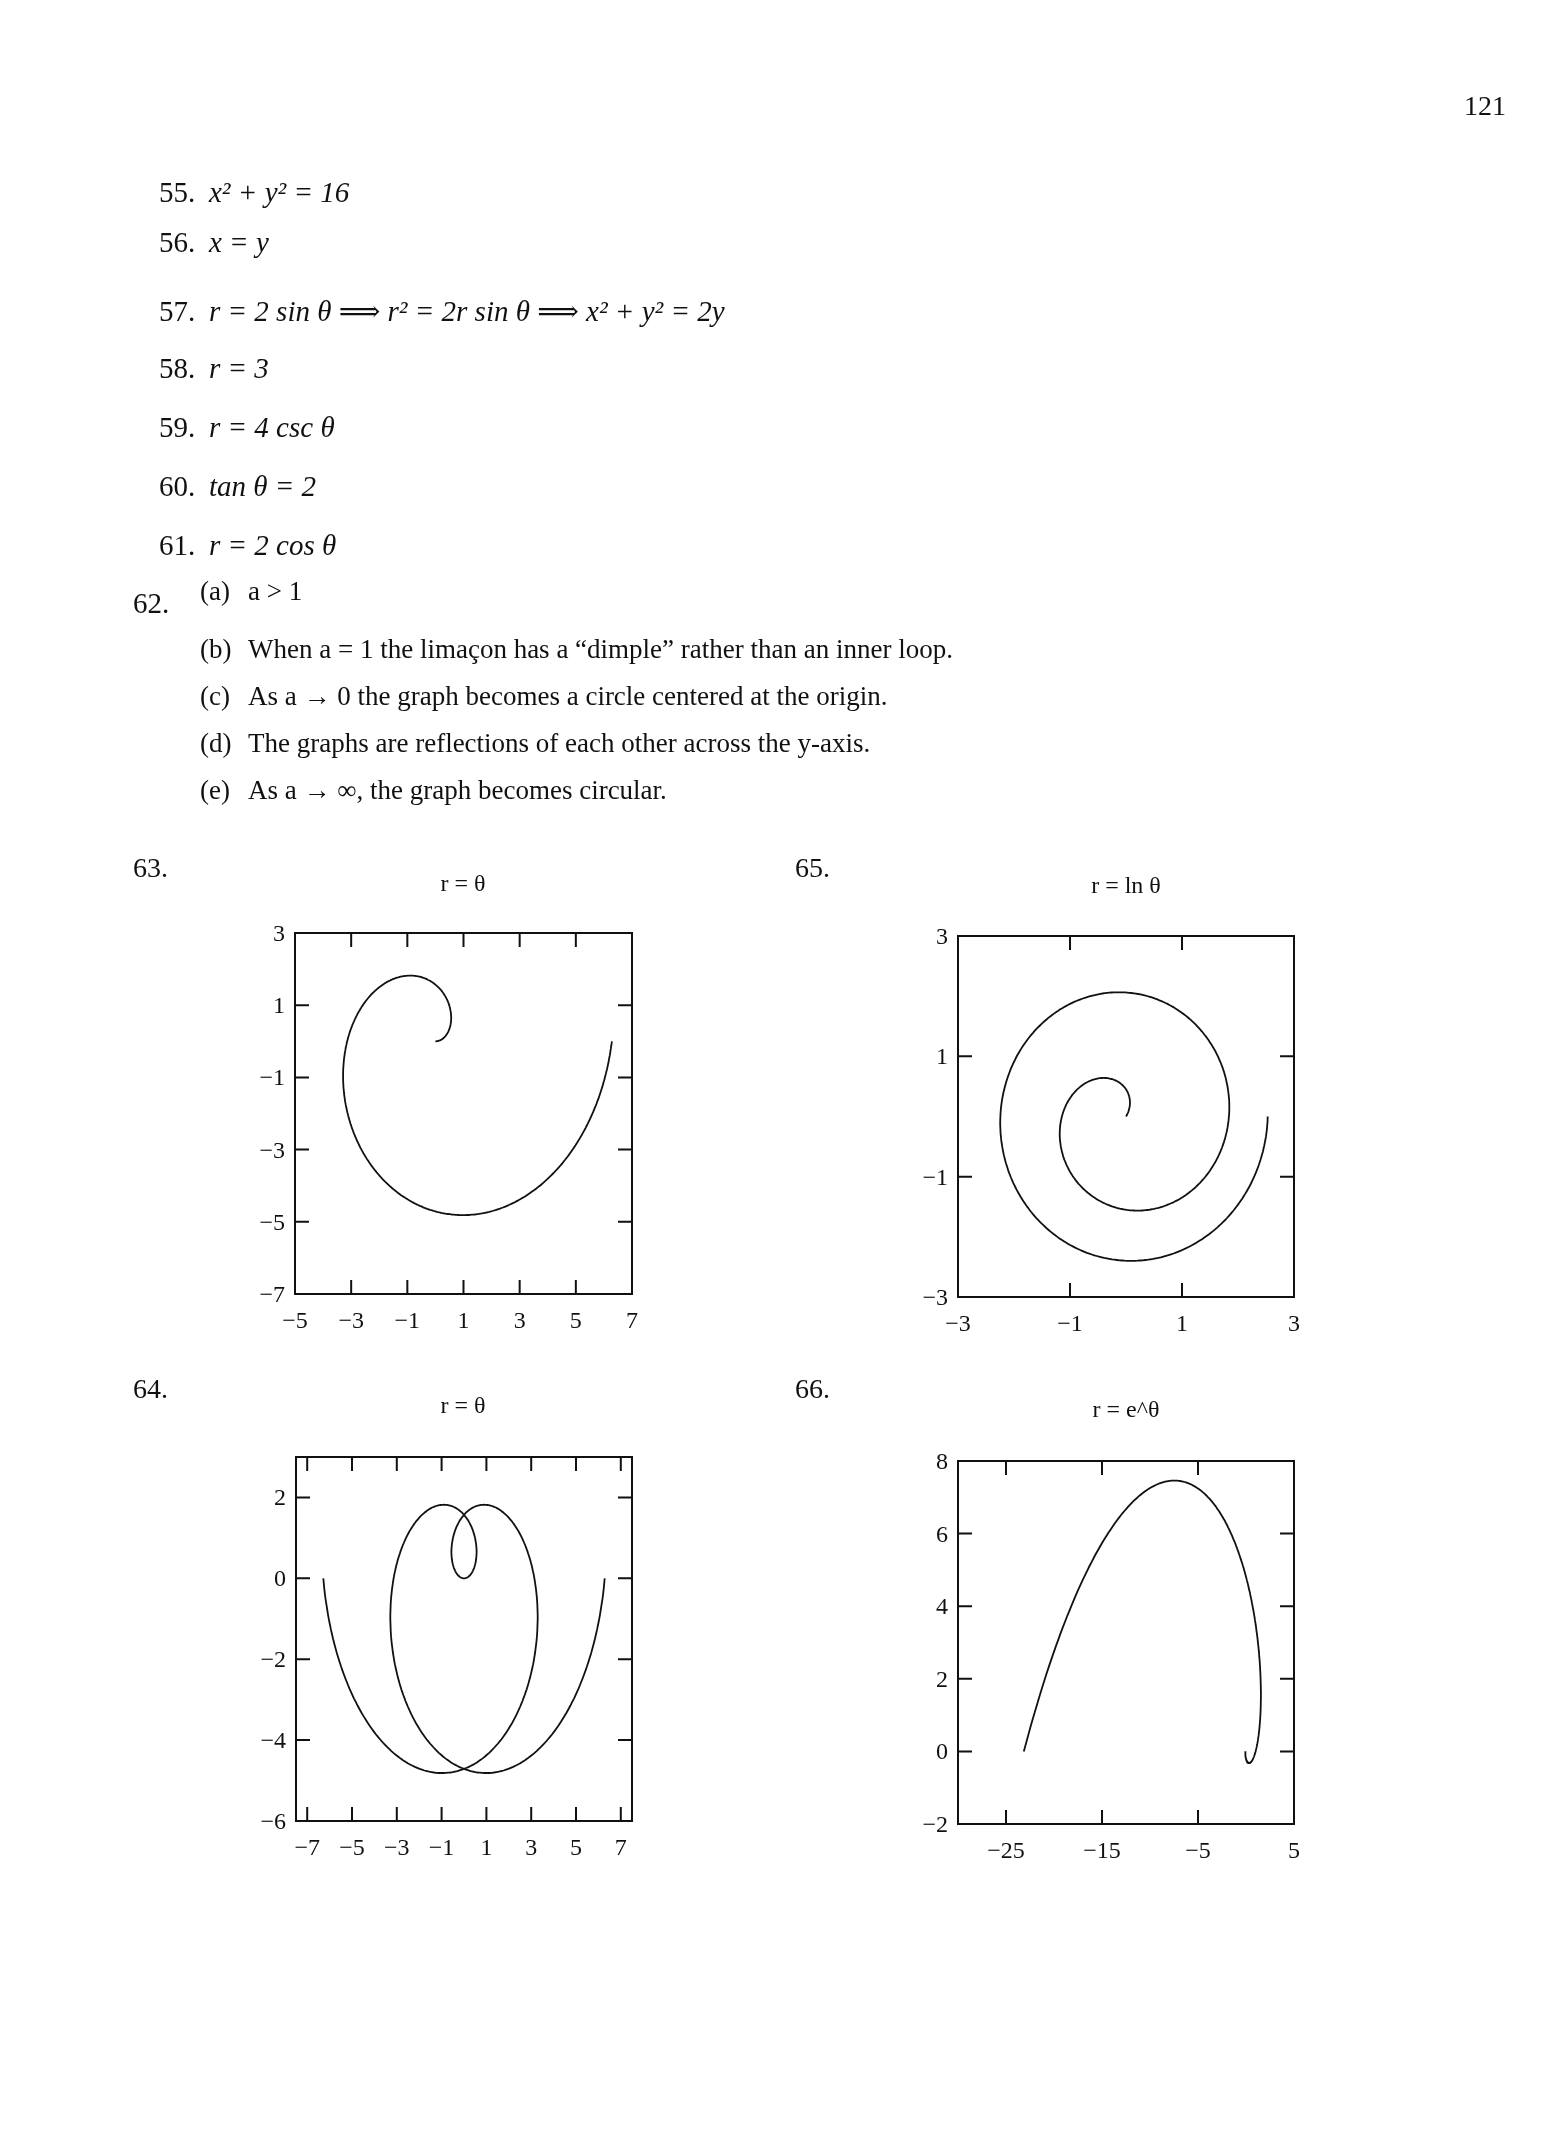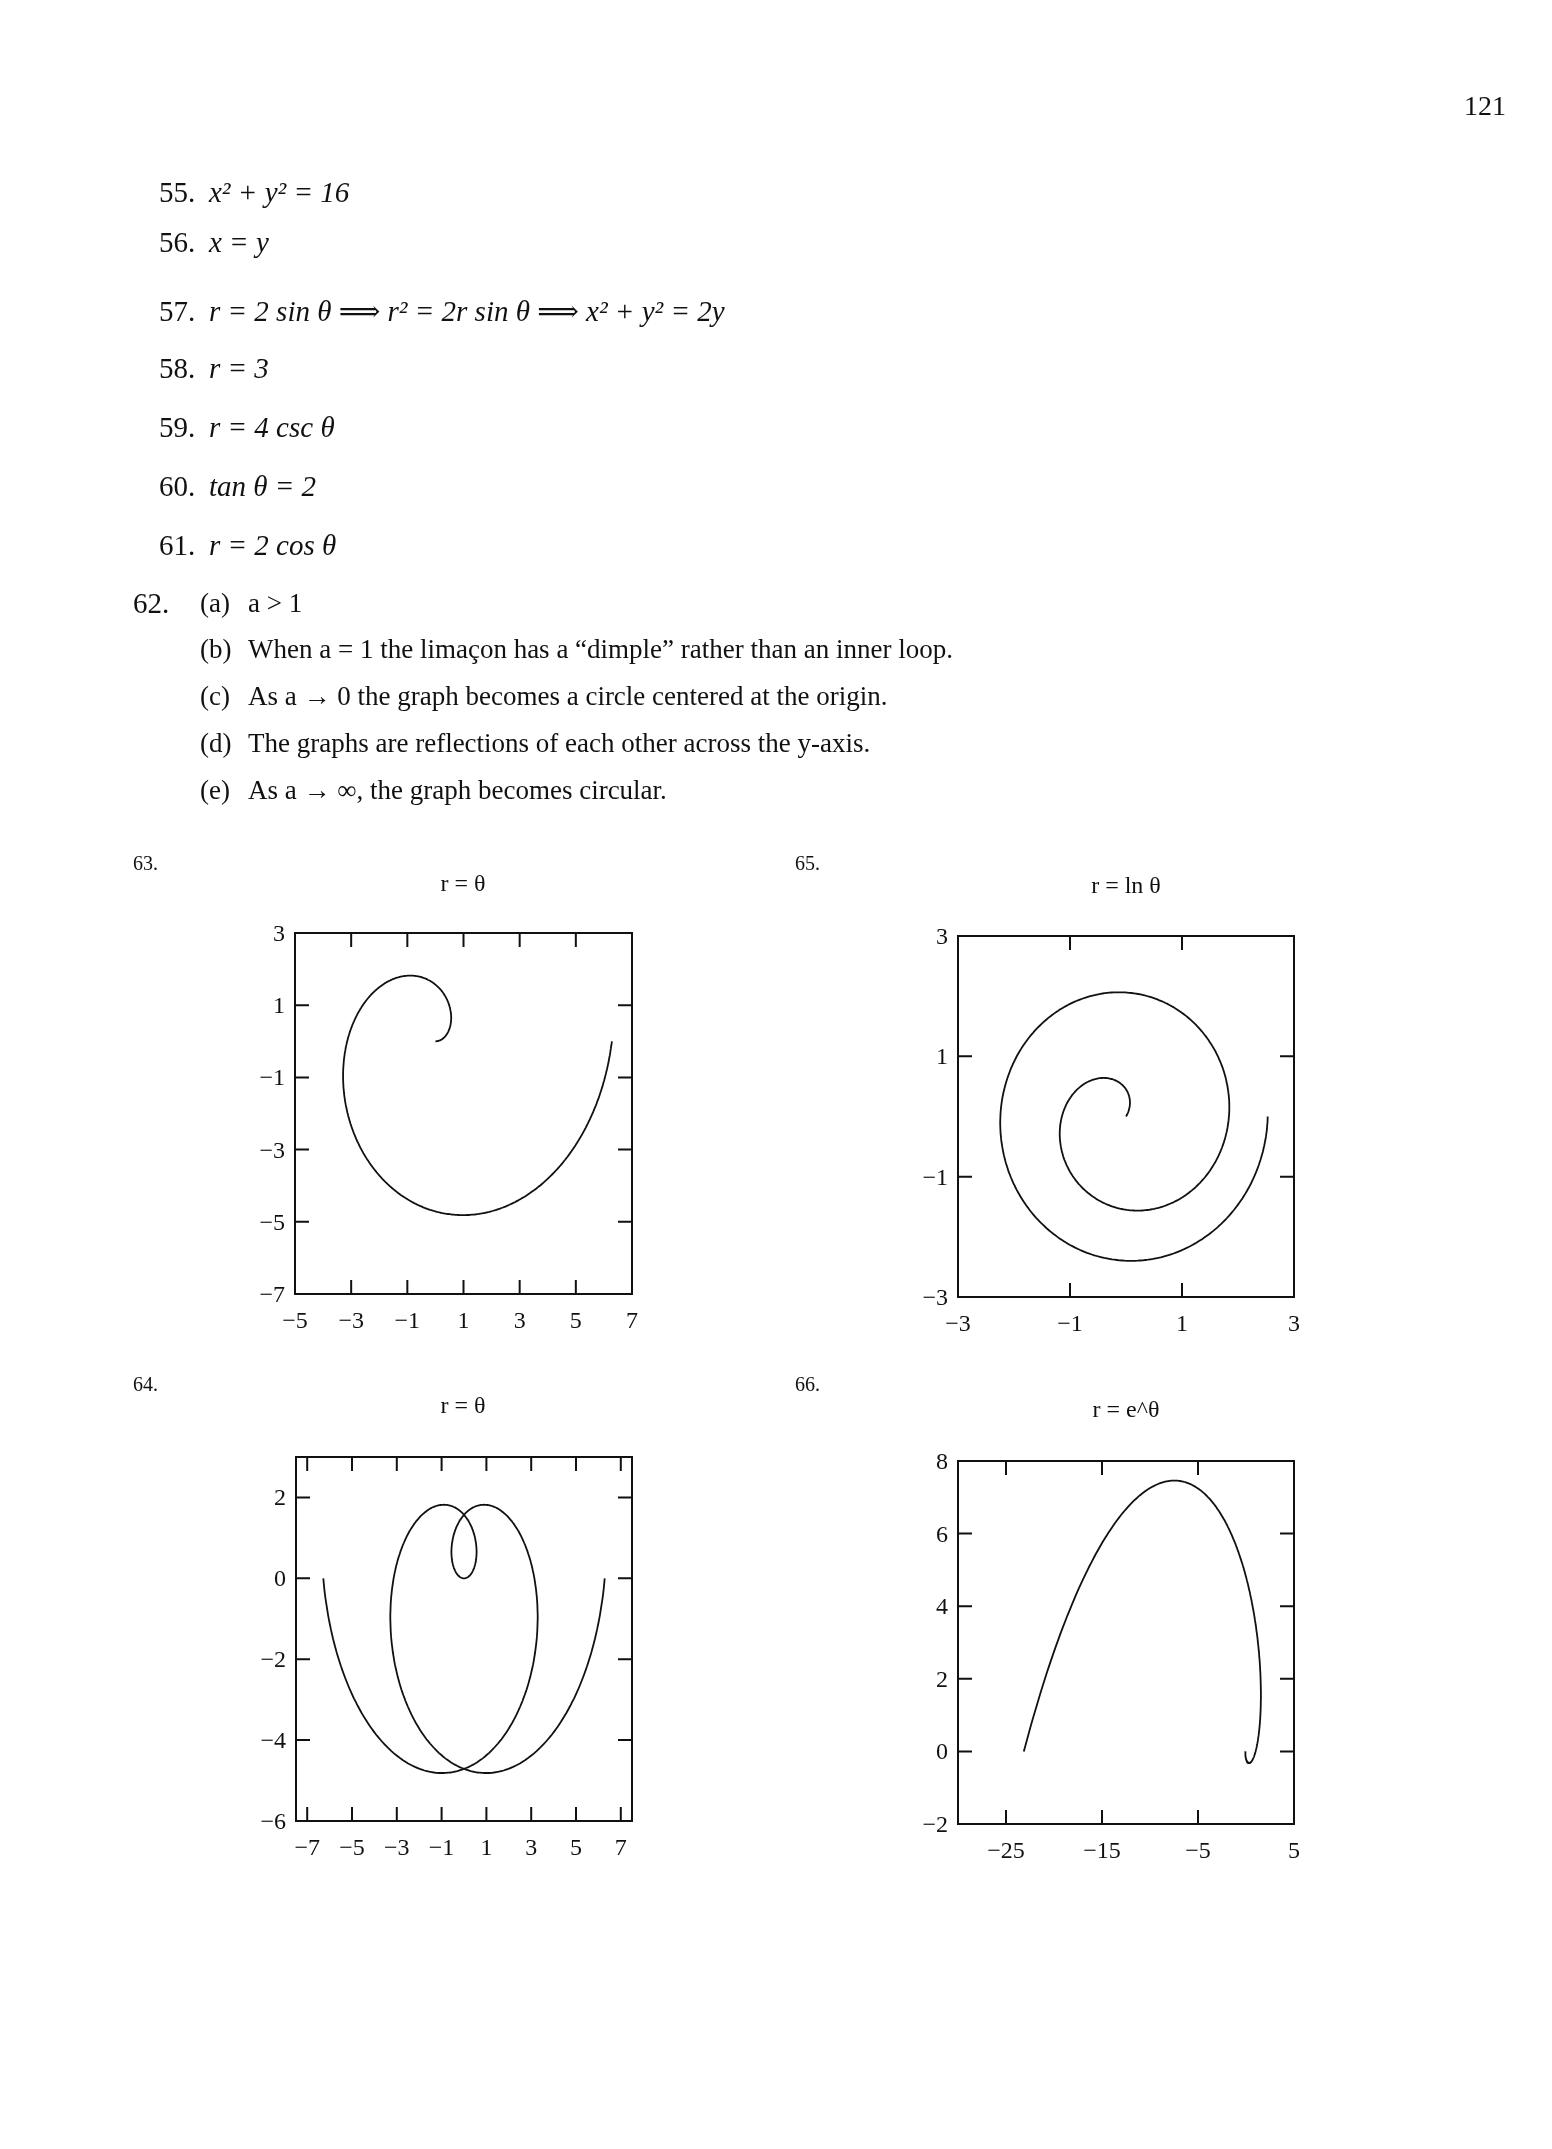--- a/index.html
+++ b/index.html
@@ -4,21 +4,21 @@
 <style>
   html,body{margin:0;padding:0;background:#fff;}
   body{width:1552px;height:2149px;position:relative;overflow:hidden;font-family:"Liberation Serif","DejaVu Serif",serif;color:#111;}
   .abs{position:absolute;}
   .page-num{left:1464px;top:90px;font-size:28px;}
   .line{position:absolute;left:133px;font-size:29px;white-space:nowrap;}
   .num{display:inline-block;width:50px;margin-left:26px;}
   .sub{position:absolute;left:200px;font-size:27px;white-space:nowrap;}
   .lbl{display:inline-block;width:48px;}
   i{font-style:italic;margin-top:19px;}
-  .prob-num{position:absolute;font-size:20px;}
+  .prob-num{position:absolute;font-size:28px;}
   .title{position:absolute;font-size:24px;text-align:center;width:200px;}
   svg{position:absolute;left:0;top:0;}
   .tick-label{font-family:"Liberation Serif",serif;font-size:24px;fill:#111;}
 </style>
 </head>
 <body>
 
 <div class="abs page-num">121</div>
 
 <div class="line" style="top:176px">
@@ -37,21 +37,21 @@
   <span class="num">59.</span><i>r = 4 csc θ</i>
 </div>
 <div class="line" style="top:470px">
   <span class="num">60.</span><i>tan θ = 2</i>
 </div>
 <div class="line" style="top:529px">
   <span class="num">61.</span><i>r = 2 cos θ</i>
 </div>
 
 <div class="line" style="top:587px">62.</div>
-<div class="sub" style="top:588px"><span class="lbl">(a)</span><span>a &gt; 1</span></div>
+<div class="sub" style="top:576px"><span class="lbl">(a)</span><span>a &gt; 1</span></div>
 <div class="sub" style="top:634px"><span class="lbl">(b)</span><span>When a = 1 the limaçon has a “dimple” rather than an inner loop.</span></div>
 <div class="sub" style="top:681px"><span class="lbl">(c)</span><span>As a → 0 the graph becomes a circle centered at the origin.</span></div>
 <div class="sub" style="top:728px"><span class="lbl">(d)</span><span>The graphs are reflections of each other across the y-axis.</span></div>
 <div class="sub" style="top:775px"><span class="lbl">(e)</span><span>As a → ∞, the graph becomes circular.</span></div>
 
 <div class="prob-num" style="left:133px;top:852px">63.</div>
 <div class="prob-num" style="left:795px;top:852px">65.</div>
 <div class="prob-num" style="left:133px;top:1373px">64.</div>
 <div class="prob-num" style="left:795px;top:1373px">66.</div>
 

